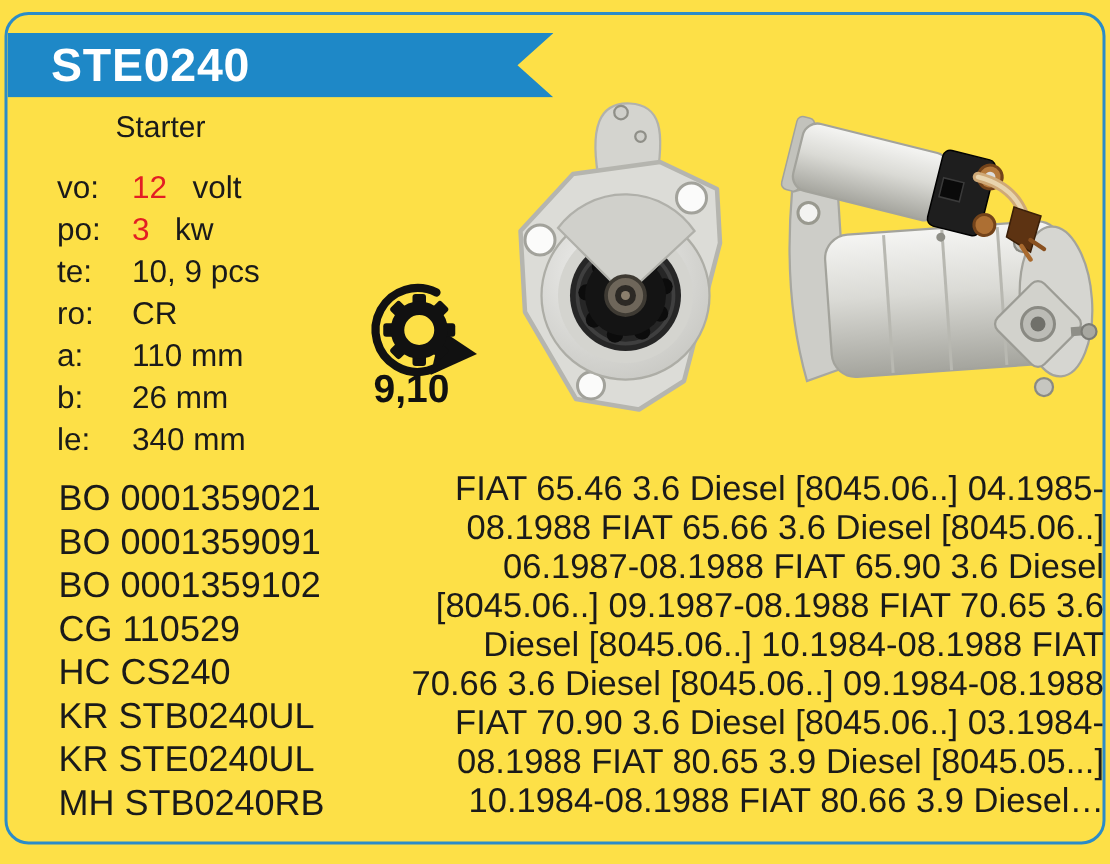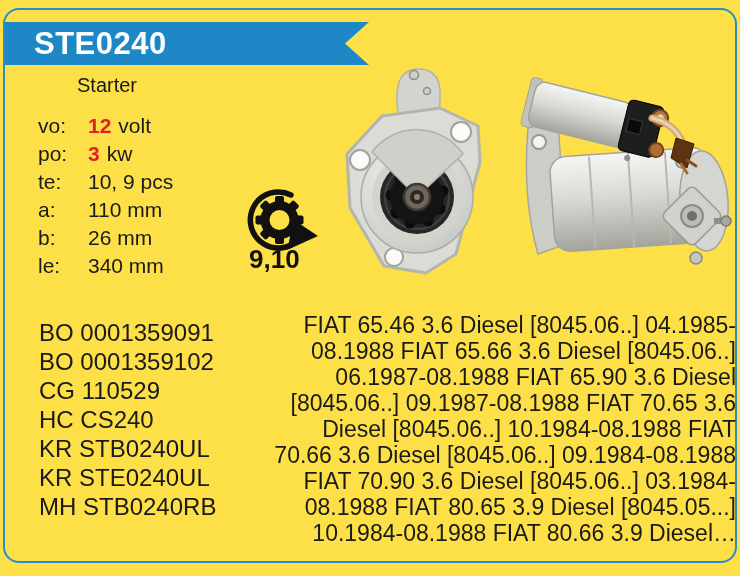--- a/index.html
+++ b/index.html
@@ -16,21 +16,21 @@
     clip-path:polygon(0 0,100% 0,calc(100% - 24px) 50%,100% 100%,0 100%);
     display:flex;align-items:center;
   }
   .banner .pn{
     padding-left:29px;color:#ffffff;font-size:31px;font-weight:bold;letter-spacing:0.5px;
   }
   .subtitle{position:absolute;left:30px;top:74px;font-size:20px;z-index:2;margin-left:47px;}
   .specs{position:absolute;left:38px;top:112px;z-index:2;}
   .spec-row{display:flex;line-height:28px;font-size:21px;}
   .spec-label{font-weight:normal;width:50px;}
-  .spec-hl{color:#e31e24;font-weight:bold;margin-right:7px;text-align:right;}
+  .spec-hl{color:#e31e24;font-weight:normal;margin-right:17px;text-align:right;}
   .spec-hl:empty{margin-right:0;}
   .refs{position:absolute;left:39px;top:318px;z-index:2;}
   .ref-item{line-height:29px;font-size:24px;white-space:nowrap;}
   .apps{
     position:absolute;left:272px;top:312px;width:464px;z-index:2;
     font-size:23px;line-height:26px;text-align:right;
   }
   .rot-icon{position:absolute;left:238px;top:186px;z-index:2;}
   .photo{position:absolute;left:330px;top:58px;z-index:2;}
 </style>
@@ -57,37 +57,43 @@
       <span class="spec-label">po:</span>
       <span class="spec-hl">3</span>
       <span class="spec-val">kw</span>
     </div>
     <div class="spec-row">
       <span class="spec-label">te:</span>
       <span class="spec-hl"></span>
       <span class="spec-val">10, 9 pcs</span>
     </div>
     <div class="spec-row">
+      <span class="spec-label">ro:</span>
+      <span class="spec-hl"></span>
+      <span class="spec-val">CR</span>
+    </div>
+    <div class="spec-row">
       <span class="spec-label">a:</span>
       <span class="spec-hl"></span>
       <span class="spec-val">110 mm</span>
     </div>
     <div class="spec-row">
       <span class="spec-label">b:</span>
       <span class="spec-hl"></span>
       <span class="spec-val">26 mm</span>
     </div>
     <div class="spec-row">
       <span class="spec-label">le:</span>
       <span class="spec-hl"></span>
       <span class="spec-val">340 mm</span>
     </div>
   </div>
 
   <div class="refs">
+    <div class="ref-item">BO 0001359021</div>
     <div class="ref-item">BO 0001359091</div>
     <div class="ref-item">BO 0001359102</div>
     <div class="ref-item">CG 110529</div>
     <div class="ref-item">HC CS240</div>
     <div class="ref-item">KR STB0240UL</div>
     <div class="ref-item">KR STE0240UL</div>
     <div class="ref-item">MH STB0240RB</div>
   </div>
 
   <svg class="rot-icon" width="88" height="92" viewBox="0 0 88 92">

